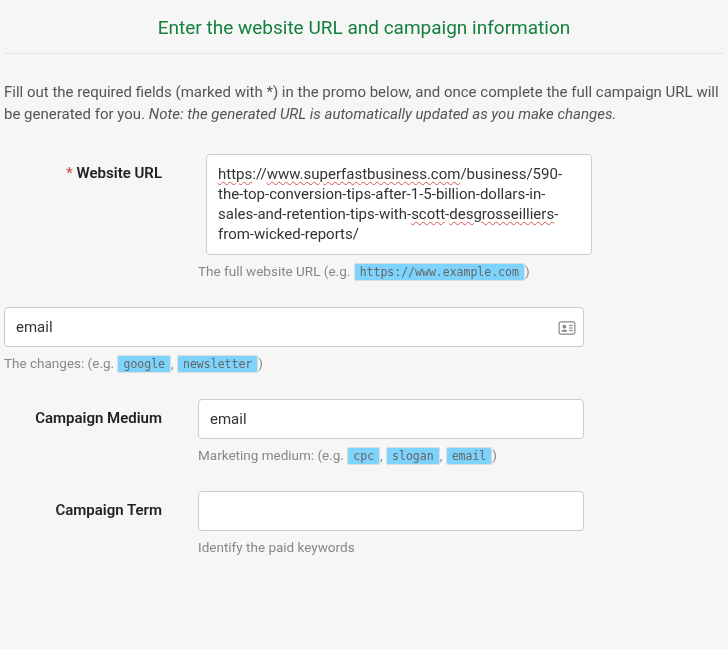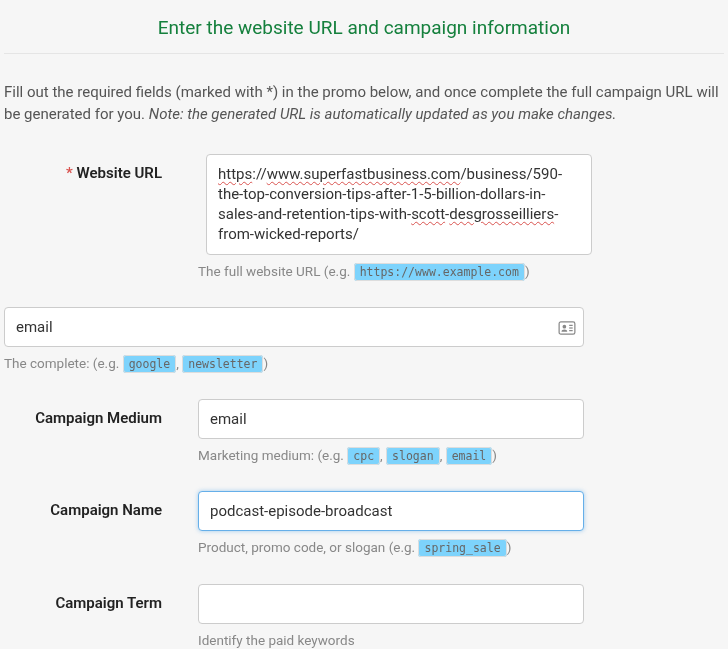--- a/index.html
+++ b/index.html
@@ -156,48 +156,37 @@
             <rect x="1" y="1" width="18" height="14" rx="2"></rect>
             <circle cx="7" cy="6.5" r="2.1" fill="currentColor" stroke="none"></circle>
             <path d="M3.7 12.2c0-1.7 1.5-2.6 3.3-2.6s3.3 0.9 3.3 2.6" fill="currentColor" stroke="none"></path>
             <line x1="12.5" y1="5" x2="16.5" y2="5"></line>
             <line x1="12.5" y1="8" x2="16.5" y2="8"></line>
             <line x1="12.5" y1="11" x2="16.5" y2="11"></line>
           </svg>
         </span>
       </div>
       <div class="help">
-        <span>The complete: (e.g. </span><code class="code-inline">google</code><span>, </span><code class="code-inline">newsletter</code><span>)</span>
+        <span>The changes: (e.g. </span><code class="code-inline">google</code><span>, </span><code class="code-inline">newsletter</code><span>)</span>
       </div>
     </div>
   </div>
 
   <div class="form-row">
     <div class="label-col">
       <span>Campaign Medium</span>
     </div>
     <div class="input-col">
       <input class="input" type="text" value="email" style="">
       <div class="help">
         <span>Marketing medium: (e.g. </span><code class="code-inline">cpc</code><span>, </span><code class="code-inline">slogan</code><span>, </span><code class="code-inline">email</code><span>)</span>
       </div>
     </div>
   </div>
 
-  <div class="form-row">
-    <div class="label-col">
-      <span>Campaign Name</span>
-    </div>
-    <div class="input-col">
-      <input class="input focused" type="text" value="podcast-episode-broadcast" style="">
-      <div class="help">
-        <span>Product, promo code, or slogan (e.g. </span><code class="code-inline">spring_sale</code><span>)</span>
-      </div>
-    </div>
-  </div>
 
   <div class="form-row">
     <div class="label-col">
       <span>Campaign Term</span>
     </div>
     <div class="input-col">
       <input class="input" type="text" value="" style="">
       <div class="help">Identify the paid keywords</div>
     </div>
   </div>

